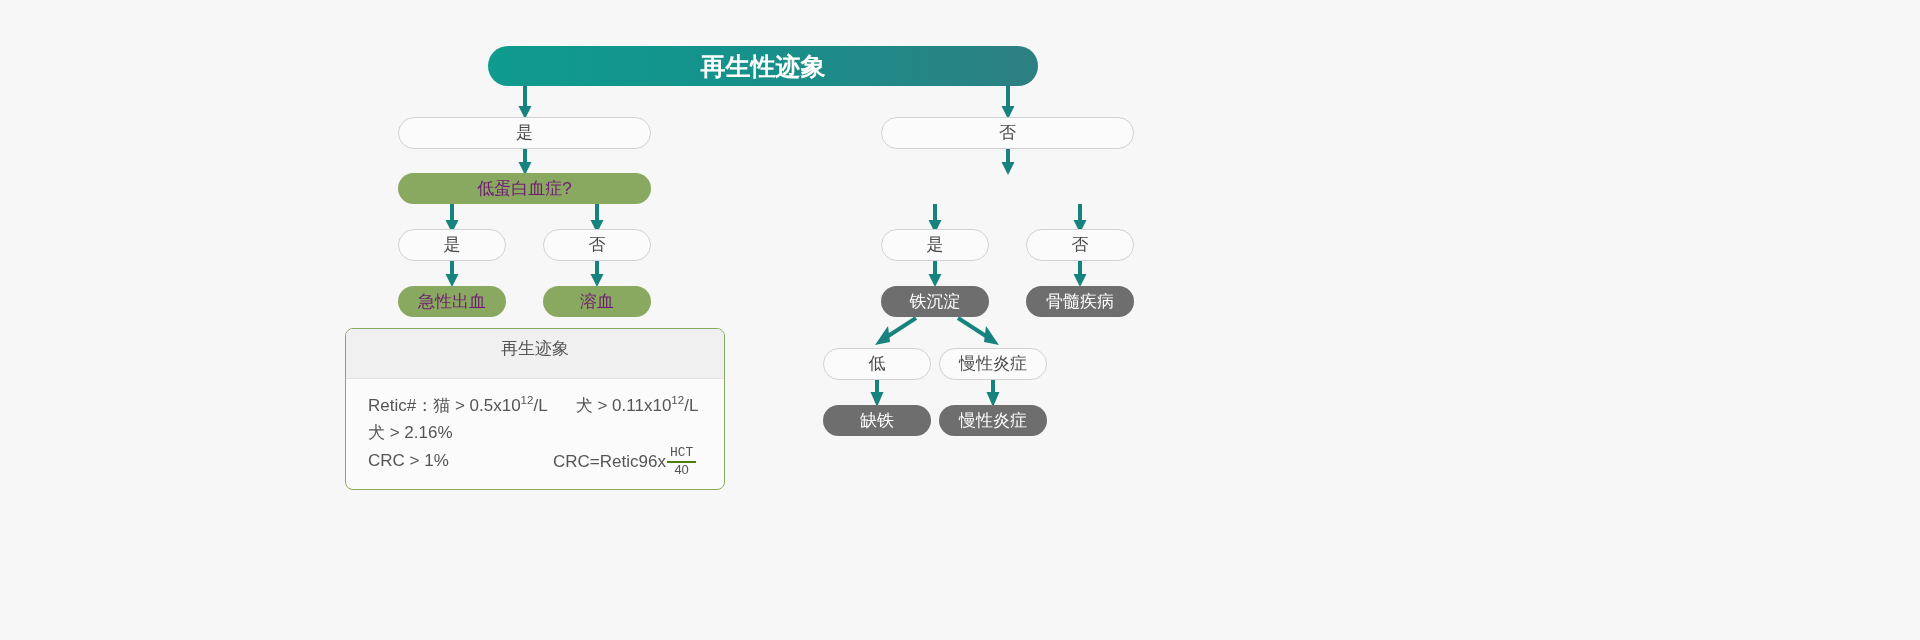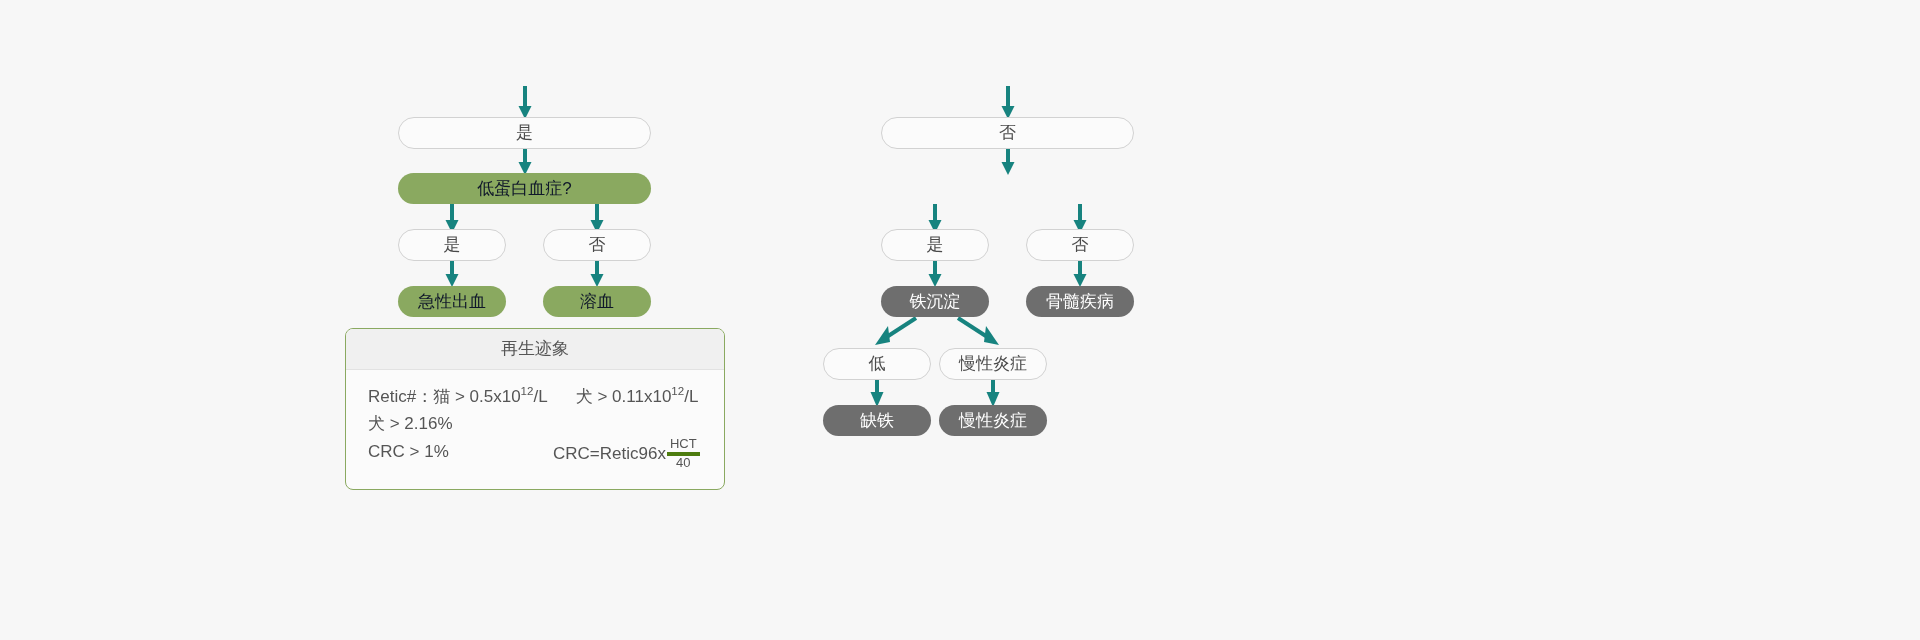--- a/index.html
+++ b/index.html
@@ -29,21 +29,21 @@
   .pill-title {
     border-radius: 999px;
     color: #ffffff;
     font-size: 25px;
     font-weight: bold;
     background: linear-gradient(90deg, #0f9b8e 0%, #14938c 40%, #2d7f82 100%);
   }
   .pill-green {
     border-radius: 999px;
     background: #8aa960;
-    color: #0f172a;
+    color: #701a75;
     font-size: 17px;
   }
   .pill-gray {
     border-radius: 999px;
     background: #6e6e6e;
     color: #ffffff;
     font-size: 17px;
   }
 
   
@@ -57,47 +57,50 @@
     border-radius: 8px;
     background: #fbfbfb;
     overflow: hidden;
   }
   .infobox-head {
     background: #f0f0f0;
     border-bottom: 1px solid #e2e2e2;
     text-align: center;
     color: #555;
     font-size: 17px;
-    padding: 8px 0 9px 0;
+    padding: 8px 0 18px 0;
   }
   .infobox-body {
     padding: 12px 22px 14px 22px;
     color: #555;
     font-size: 17px;
     line-height: 1.62;
   }
   .ib-row { display: flex; }
   .ib-col-a { width: 185px; flex: none; }
   .ib-col-b { flex: 1; }
   .ib-line { }
   sup { font-size: 0.68em; vertical-align: super; }
   .frac {
     display: inline-flex; flex-direction: column;
     vertical-align: middle; text-align: center;
     font-size: 13px; line-height: 1.15;
     margin-left: 1px; position: relative; top: -1px;
   }
-  .frac .num { border-bottom: 4px solid #4d7c0f; padding: 0 3px; }
+  .frac .num { border-bottom: 2px solid #4d7c0f; padding: 0 3px; font-family: Liberation Mono, monospace; }
   .frac .den { padding: 0 3px; }
 </style>
 </head>
 <body>
 
 <div id="canvas">
 
+  <div class="node pill-title" style="left:488px; top:46px; width:550px; height:40px;">
+    <span>再生性迹象</span>
+  </div>
 
   <div class="conn" style="left:517px; top:86px; width:16px; height:34px;">
     <svg width="16" height="34" viewBox="0 0 16 34">
       <path d="M8 0 L8 22" stroke="#17837f" stroke-width="4" fill="none"></path>
       <path d="M8 33 L1.5 20 L14.5 20 Z" fill="#17837f"></path>
     </svg>
   </div>
 
   <div class="conn" style="left:1000px; top:86px; width:16px; height:34px;">
     <svg width="16" height="34" viewBox="0 0 16 34">

